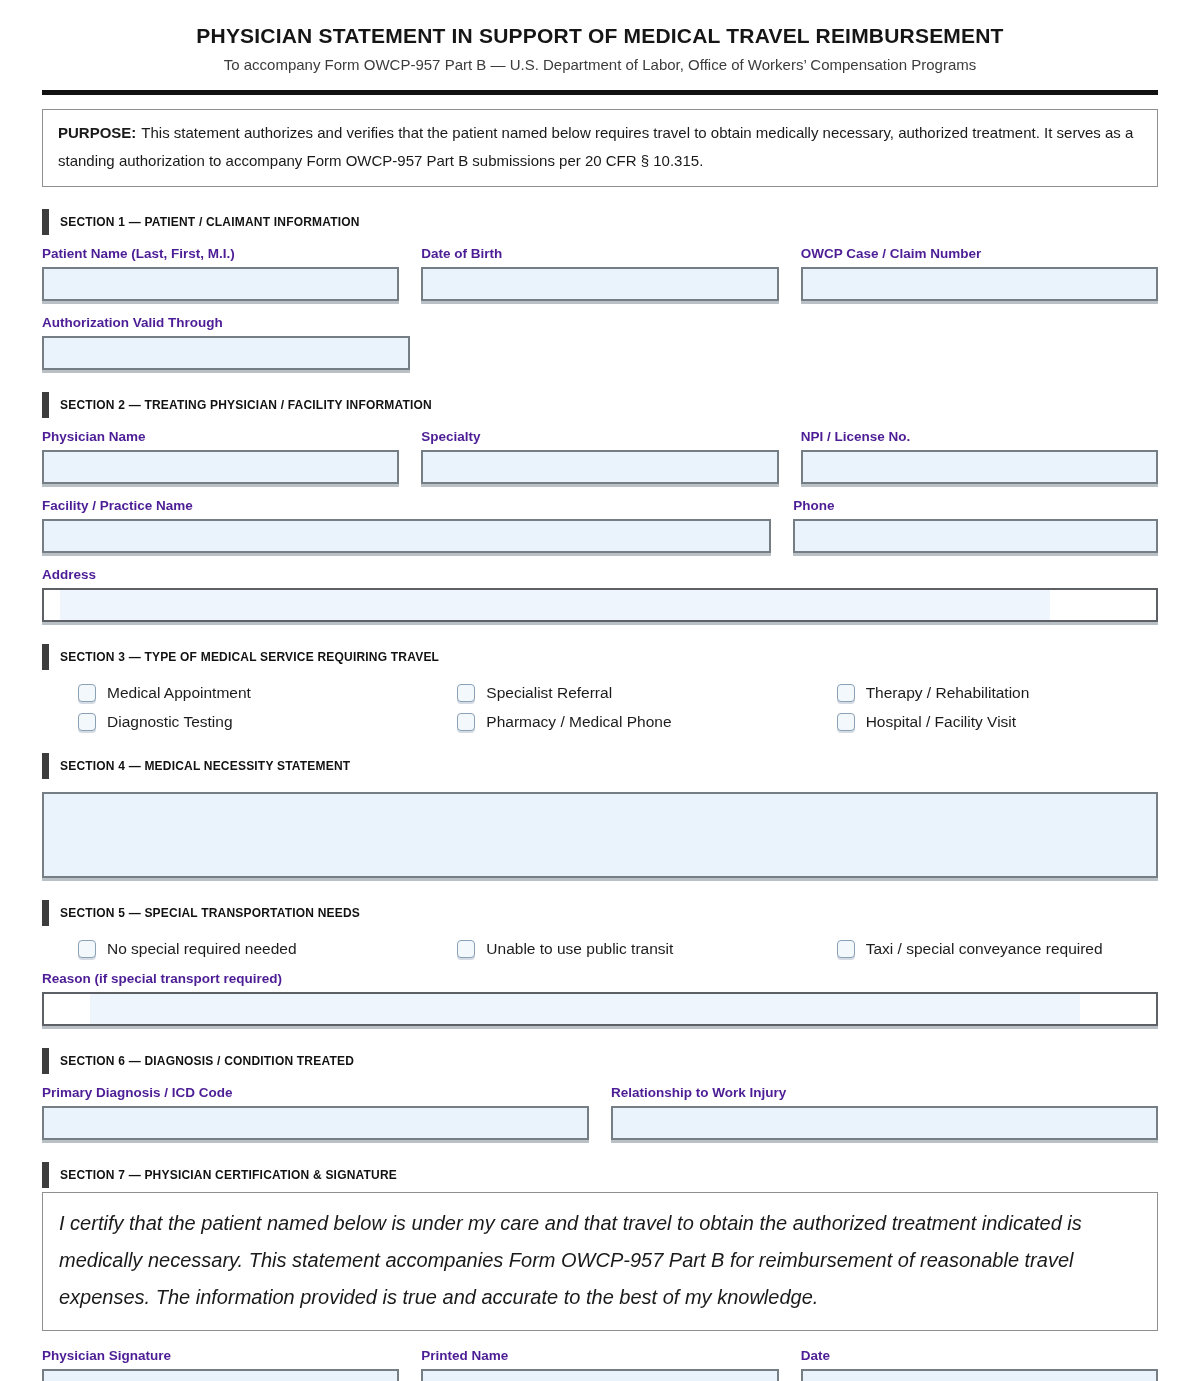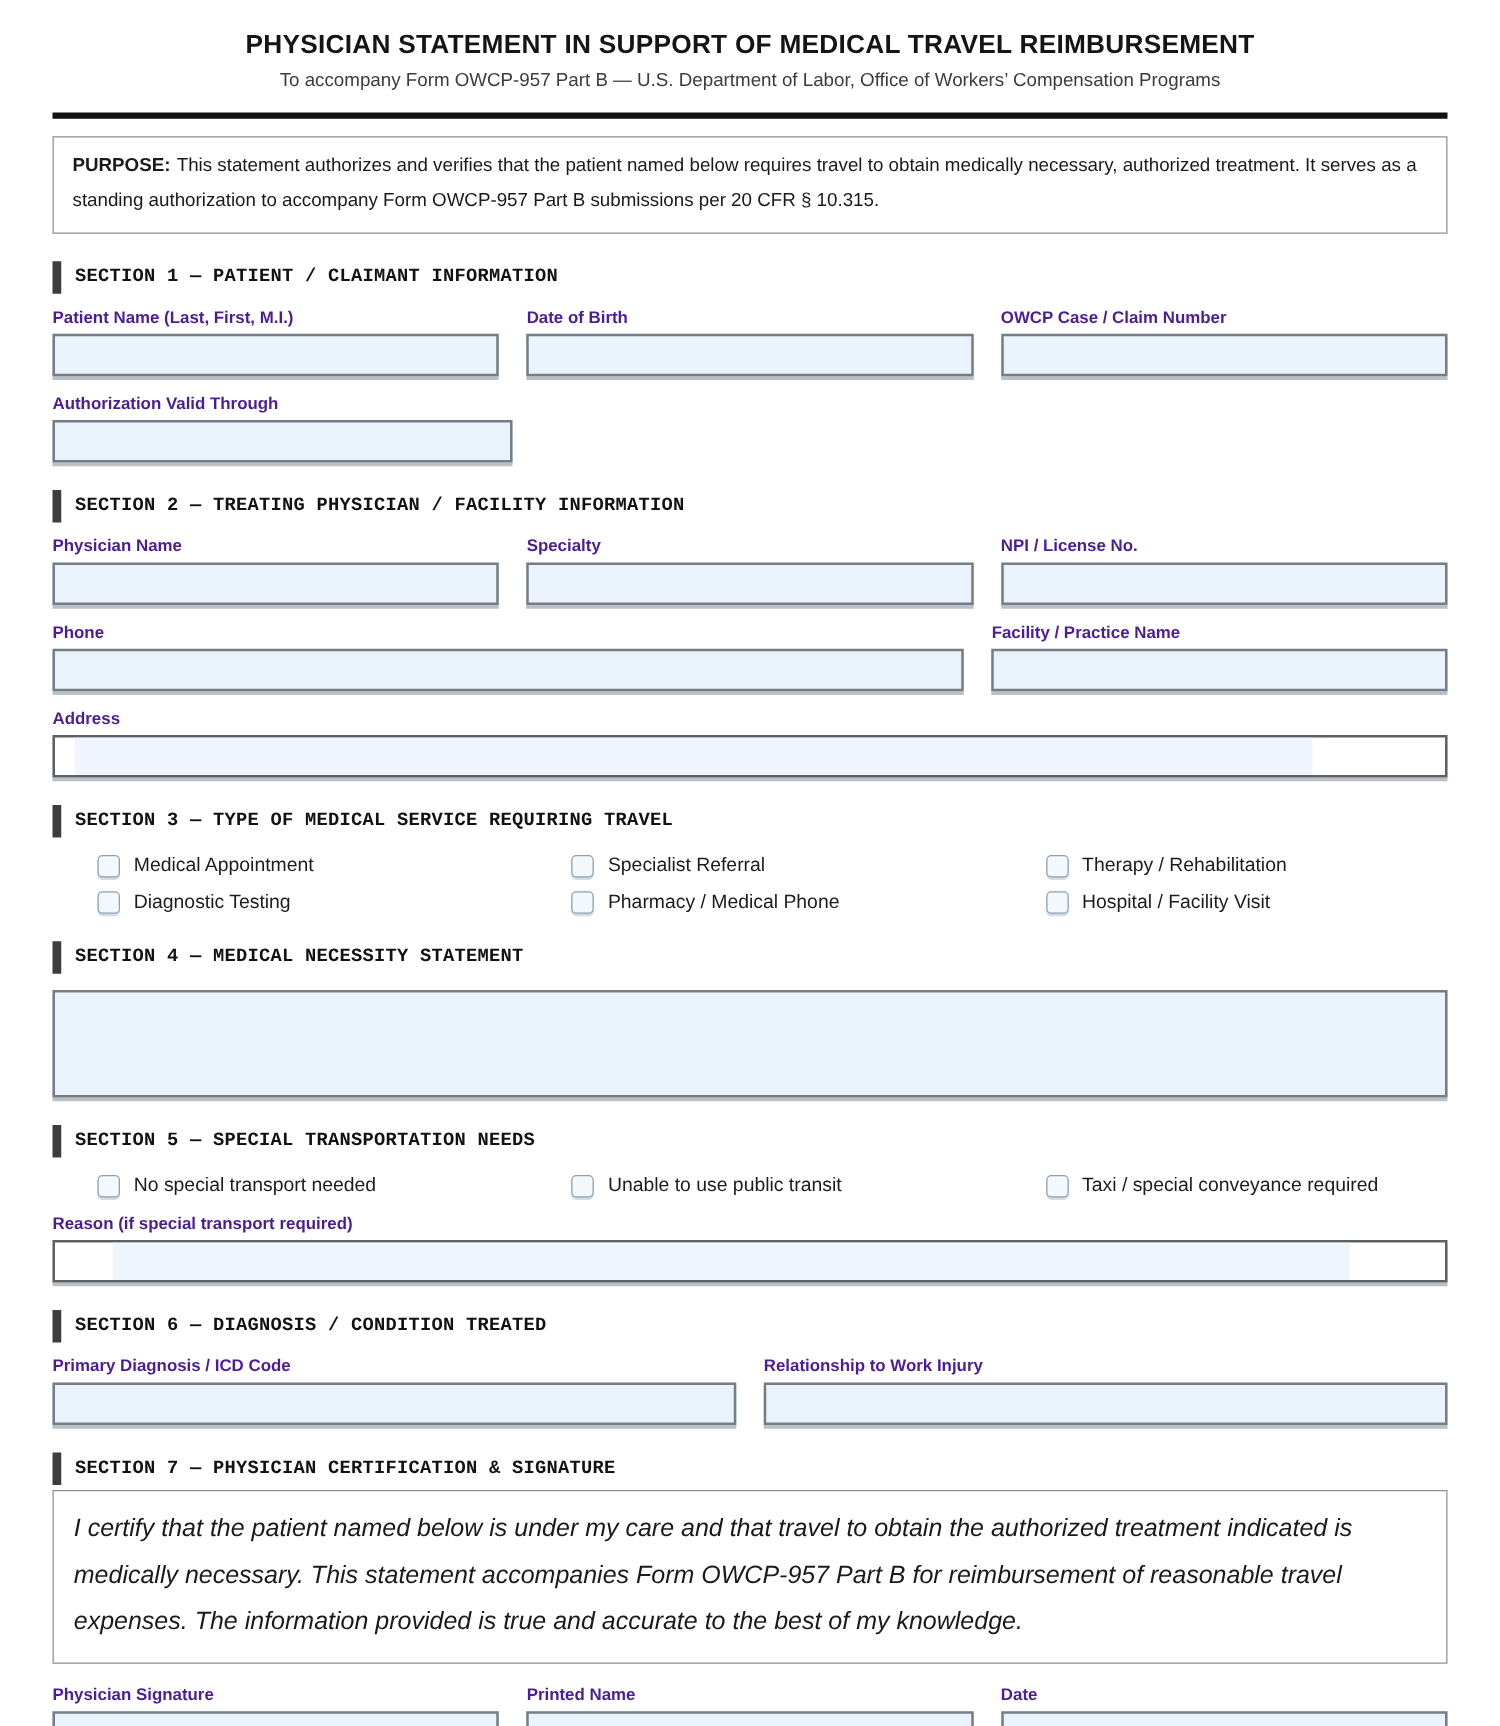--- a/index.html
+++ b/index.html
@@ -24,21 +24,21 @@
   
   .purpose-box {
     border: 1.5px solid #8f8f8f; margin-top: 14px;
     padding: 9px 15px 11px 15px; font-size: 15px; line-height: 1.85; color: #1a1a1a;
   }
   .purpose-label { font-weight: bold; margin-right: 5px; }
 
   
   .section-heading { display: flex; align-items: center; gap: 11px; margin-top: 22px; }
   .section-bar { width: 7px; height: 26px; background: #3d3d3d; flex: 0 0 auto; }
-  .section-title { font-size: 15px; font-weight: bold; color: #121212; letter-spacing: 0.2px; font-family: Liberation Mono, monospace; }
+  .section-title { font-size: 12px; font-weight: bold; color: #121212; letter-spacing: 0.2px; }
 
   
   .grid-3 { display: grid; grid-template-columns: repeat(3, 1fr); column-gap: 22px; }
   .grid-2-wide { display: grid; grid-template-columns: 2fr 1fr; column-gap: 22px; }
   .grid-2-even { display: grid; grid-template-columns: 1fr 1fr; column-gap: 22px; }
   .field { margin-top: 11px; }
   .field-label { font-size: 13.5px; font-weight: bold; color: #4c1d95; margin-bottom: 6px; }
   .text-input {
     display: block; width: 100%; height: 34px;
     background: #eaf2fb; border: 2px solid #757d85;
@@ -134,25 +134,25 @@
       <div class="field-label">Specialty</div>
       <input class="text-input" type="text" value="" style="">
     </div>
     <div class="field">
       <div class="field-label">NPI / License No.</div>
       <input class="text-input" type="text" value="" style="">
     </div>
   </div>
   <div class="grid-2-wide" style="margin-top:3px;">
     <div class="field">
+      <div class="field-label">Facility / Practice Name</div>
+      <input class="text-input" type="text" value="" style="">
+    </div>
+    <div class="field">
       <div class="field-label">Phone</div>
-      <input class="text-input" type="text" value="" style="">
-    </div>
-    <div class="field">
-      <div class="field-label">Facility / Practice Name</div>
       <input class="text-input" type="text" value="" style="">
     </div>
   </div>
   <div class="field" style="margin-top:14px;">
     <div class="field-label">Address</div>
     <div class="field-outline">
       <input class="inset-input inset-address" type="text" value="" style="">
     </div>
   </div>
 
@@ -193,21 +193,21 @@
   </div>
   <textarea class="big-textarea" style=""></textarea>
 
   <div class="section-heading">
     <div class="section-bar"></div>
     <div class="section-title">SECTION 5 — SPECIAL TRANSPORTATION NEEDS</div>
   </div>
   <div class="checkbox-grid">
     <label class="checkbox-item">
       <input type="checkbox" style="">
-      <span class="cb-label">No special transport needed</span>
+      <span class="cb-label">No special required needed</span>
     </label>
     <label class="checkbox-item">
       <input type="checkbox" style="">
       <span class="cb-label">Unable to use public transit</span>
     </label>
     <label class="checkbox-item">
       <input type="checkbox" style="">
       <span class="cb-label">Taxi / special conveyance required</span>
     </label>
   </div>

